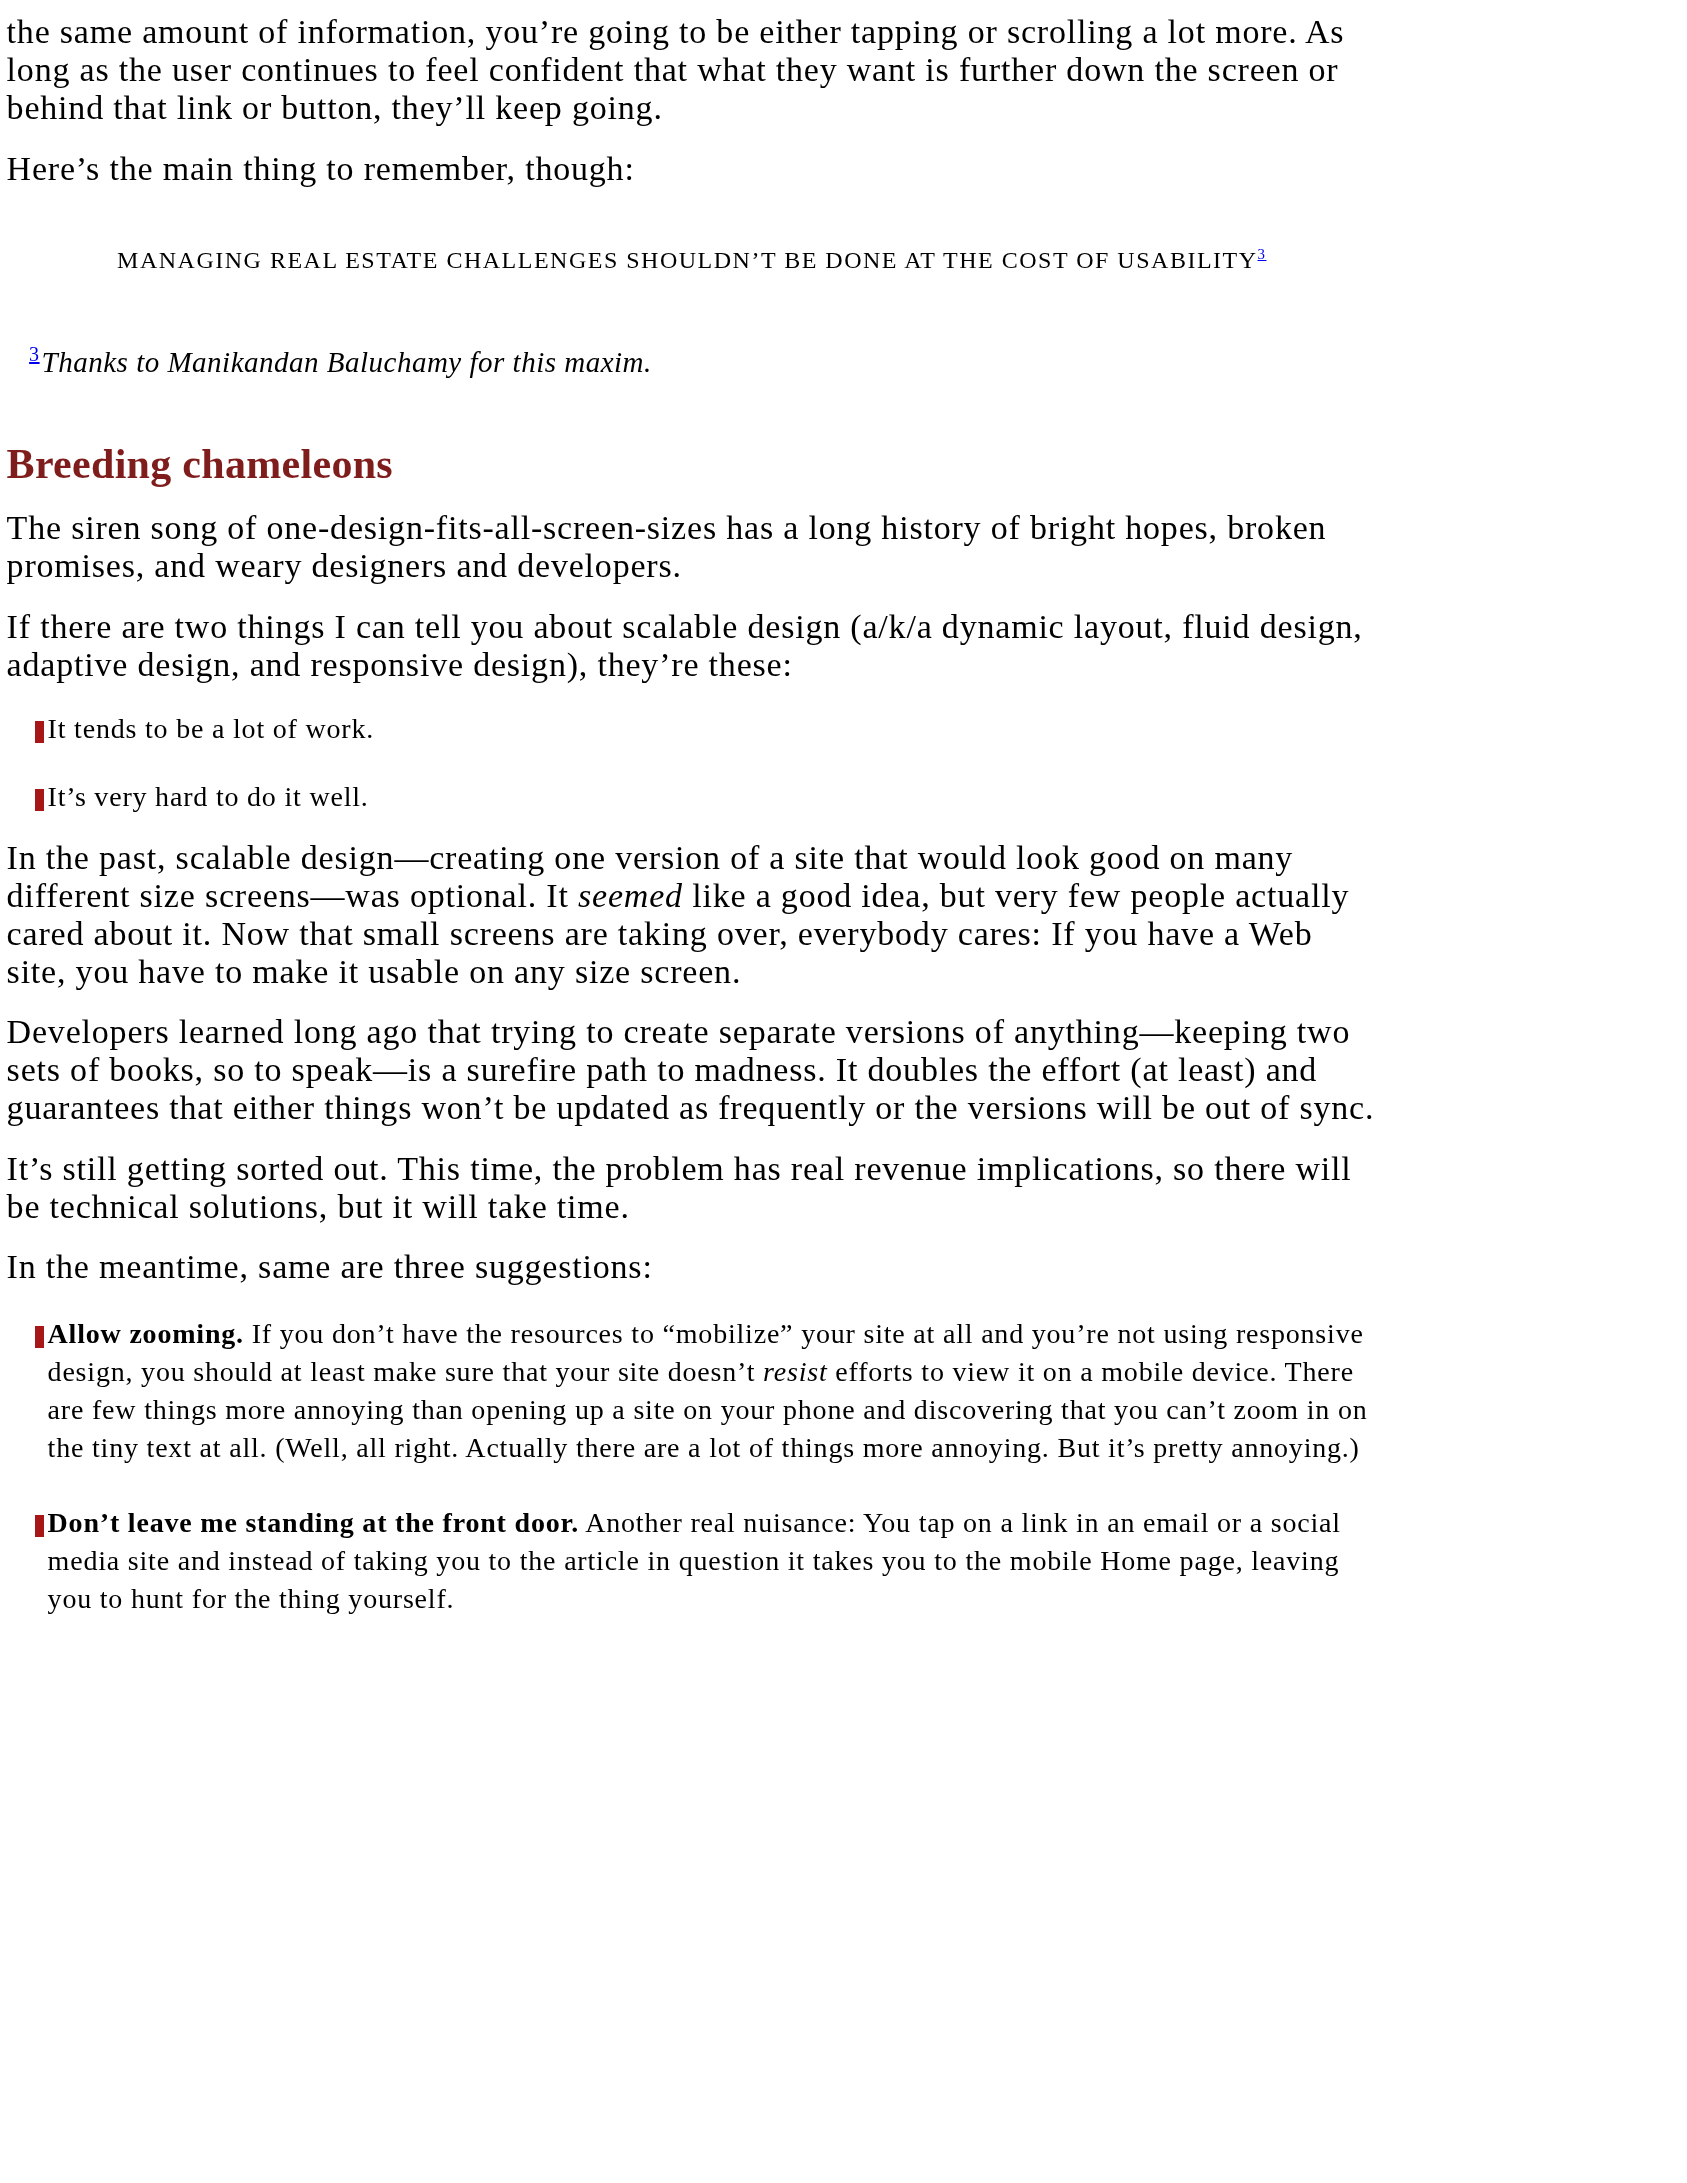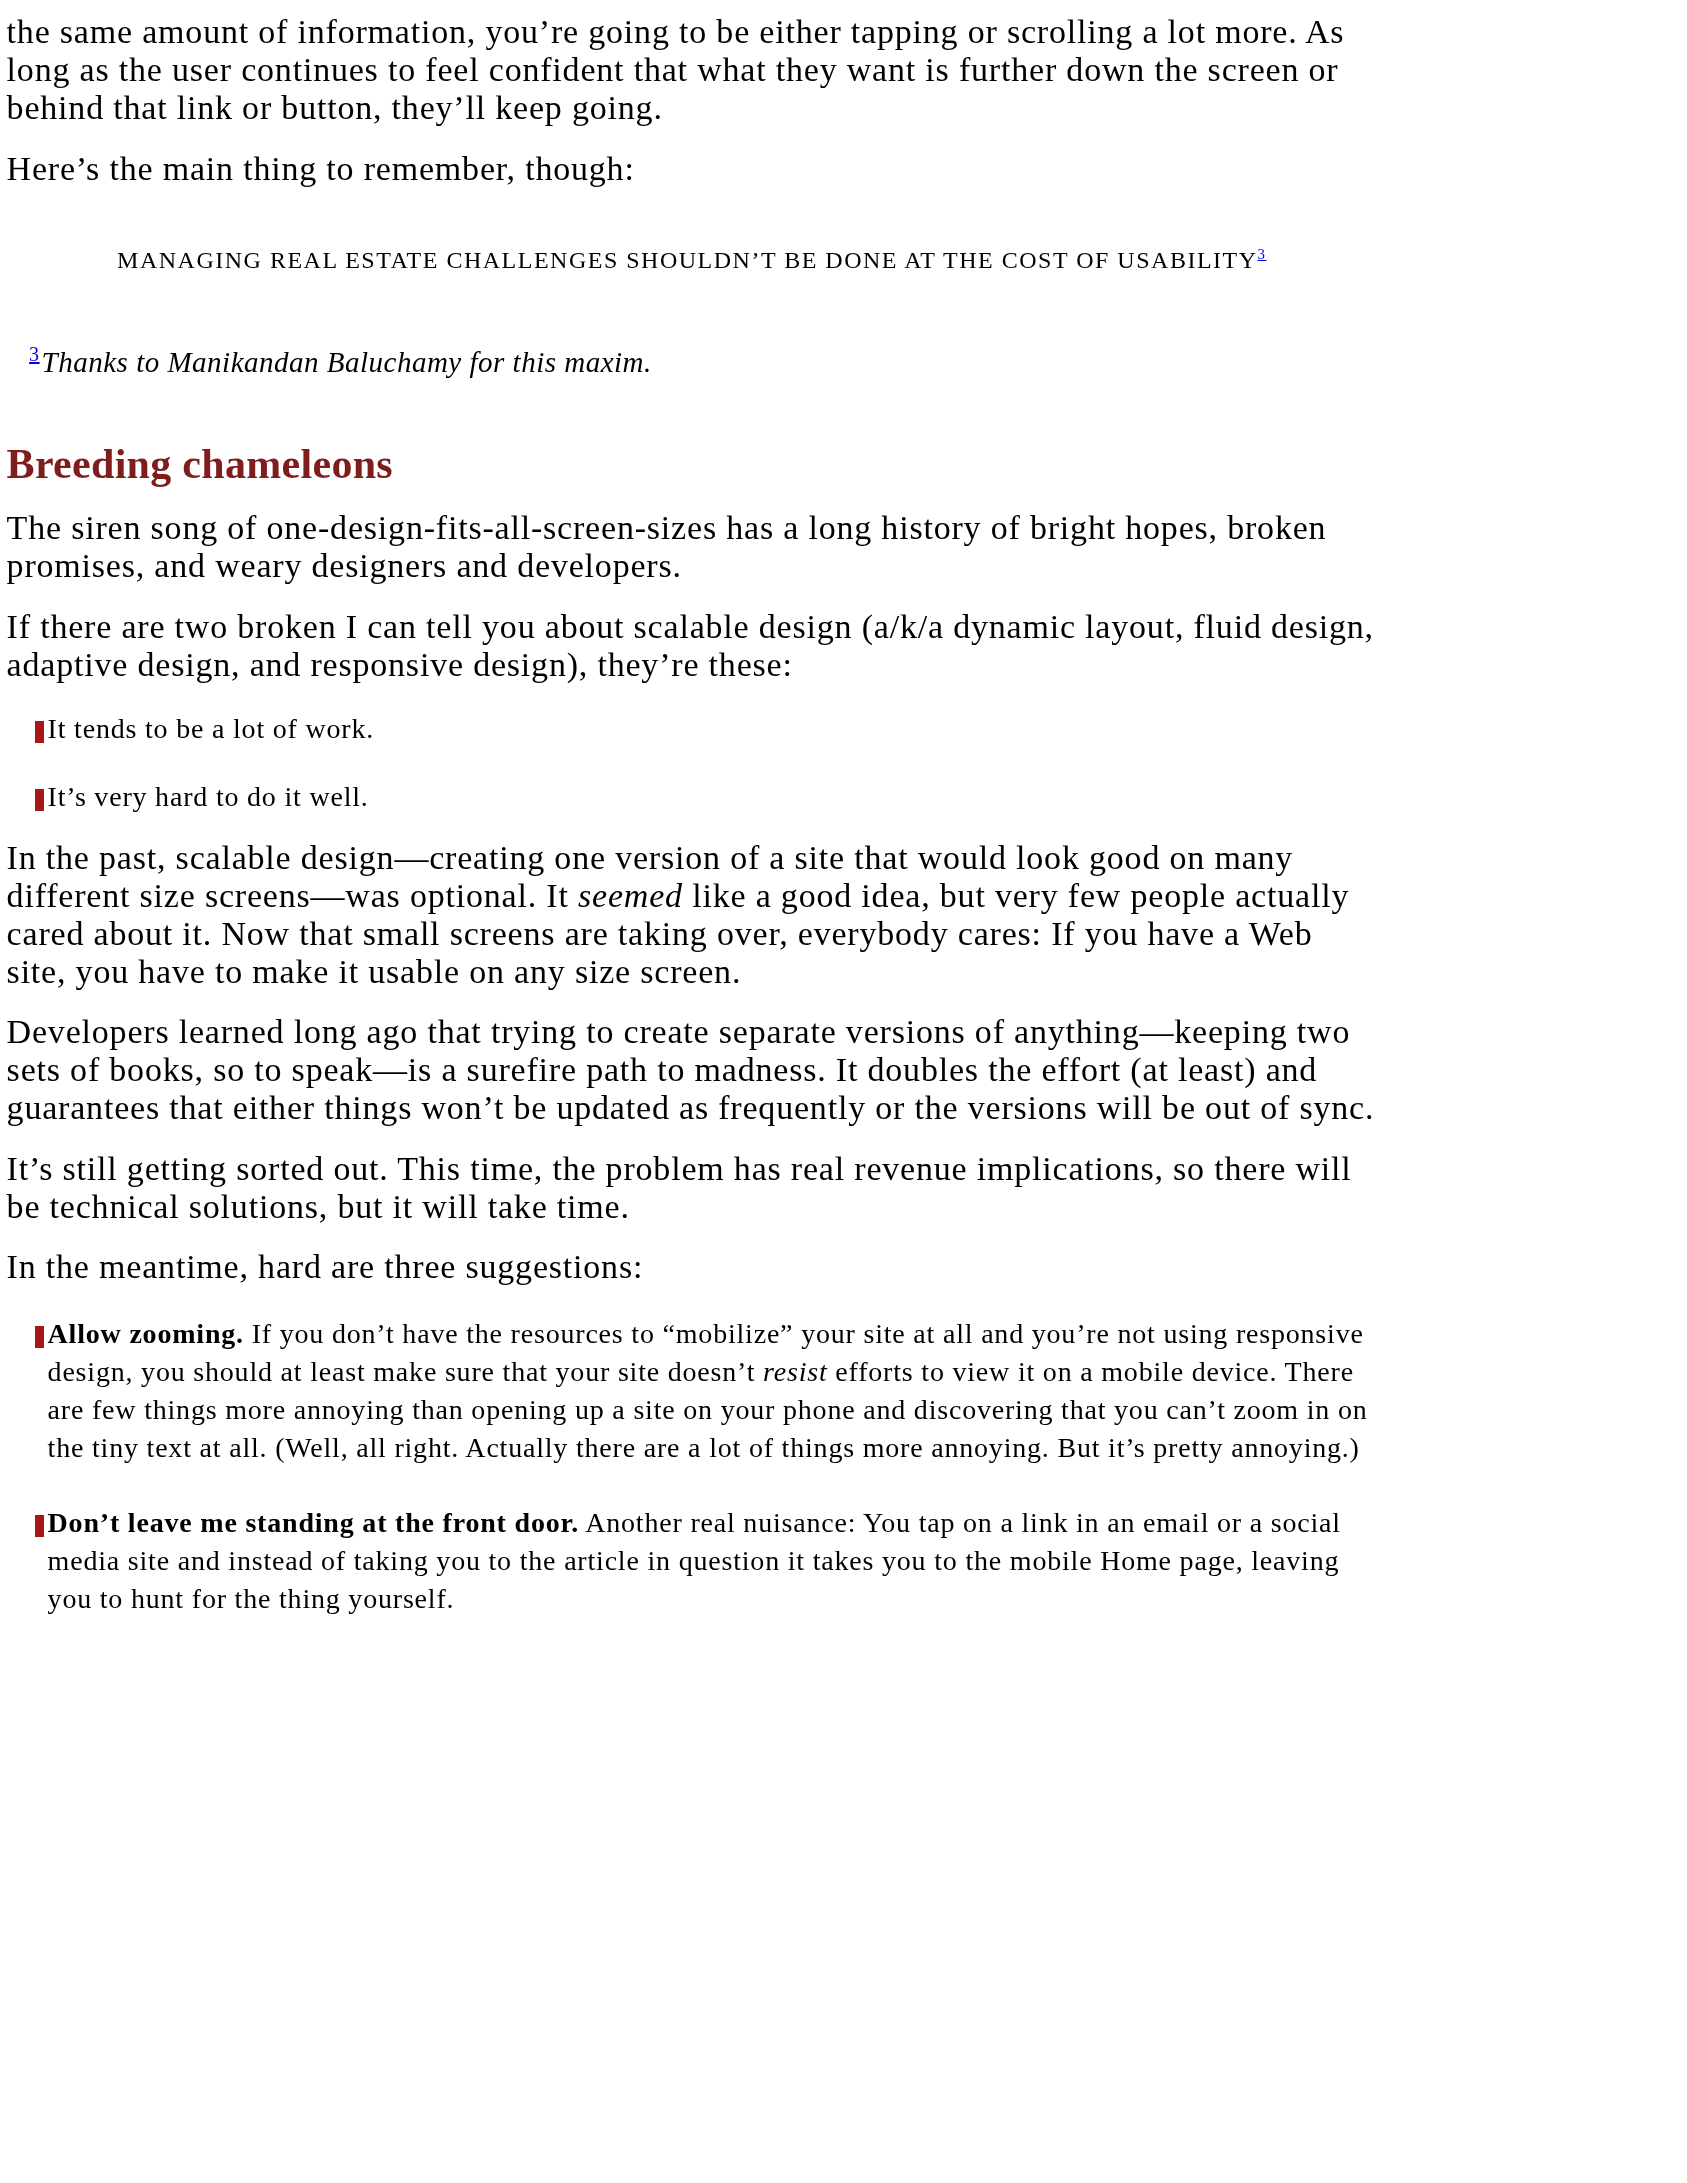--- a/index.html
+++ b/index.html
@@ -93,42 +93,42 @@
   </div>
 
   <p class="footnote">
     <a class="sup-link" style="color: rgb(0, 0, 238);">3</a><span class="fn-text">Thanks to Manikandan Baluchamy for this maxim.</span>
   </p>
 
   <h2 class="section" style="color: #7f1d1d;">Breeding chameleons</h2>
 
   <p class="body">The siren song of one-design-fits-all-screen-sizes has a long history of bright hopes, broken promises, and weary designers and developers.</p>
 
-  <p class="body">If there are two broken I can tell you about scalable design (a/k/a dynamic layout, fluid design, adaptive design, and responsive design), they’re these:</p>
+  <p class="body">If there are two things I can tell you about scalable design (a/k/a dynamic layout, fluid design, adaptive design, and responsive design), they’re these:</p>
 
   <ul class="red-list">
     <li>
       <span class="marker" style="background: rgb(168, 23, 23);"></span>
       <span>It tends to be a lot of work.</span>
     </li>
     <li>
       <span class="marker" style="background: rgb(168, 23, 23);"></span>
       <span>It’s very hard to do it well.</span>
     </li>
   </ul>
 
   <p class="body">
     <span>In the past, scalable design—creating one version of a site that would look good on many different size screens—was optional. It </span><span class="italic">seemed</span><span> like a good idea, but very few people actually cared about it. Now that small screens are taking over, everybody cares: If you have a Web site, you have to make it usable on any size screen.</span>
   </p>
 
   <p class="body">Developers learned long ago that trying to create separate versions of anything—keeping two sets of books, so to speak—is a surefire path to madness. It doubles the effort (at least) and guarantees that either things won’t be updated as frequently or the versions will be out of sync.</p>
 
   <p class="body">It’s still getting sorted out. This time, the problem has real revenue implications, so there will be technical solutions, but it will take time.</p>
 
-  <p class="body">In the meantime, hard are three suggestions:</p>
+  <p class="body">In the meantime, same are three suggestions:</p>
 
   <ul class="red-list suggestions">
     <li>
       <span class="marker" style="background: rgb(168, 23, 23);"></span>
       <span class="bold">Allow zooming.</span><span> If you don’t have the resources to “mobilize” your site at all and you’re not using responsive design, you should at least make sure that your site doesn’t </span><span class="italic">resist</span><span> efforts to view it on a mobile device. There are few things more annoying than opening up a site on your phone and discovering that you can’t zoom in on the tiny text at all. (Well, all right. Actually there are a lot of things more annoying. But it’s pretty annoying.)</span>
     </li>
     <li>
       <span class="marker" style="background: rgb(168, 23, 23);"></span>
       <span class="bold">Don’t leave me standing at the front door.</span><span> Another real nuisance: You tap on a link in an email or a social media site and instead of taking you to the article in question it takes you to the mobile Home page, leaving you to hunt for the thing yourself.</span><span class="italic"></span><span></span>
     </li>

